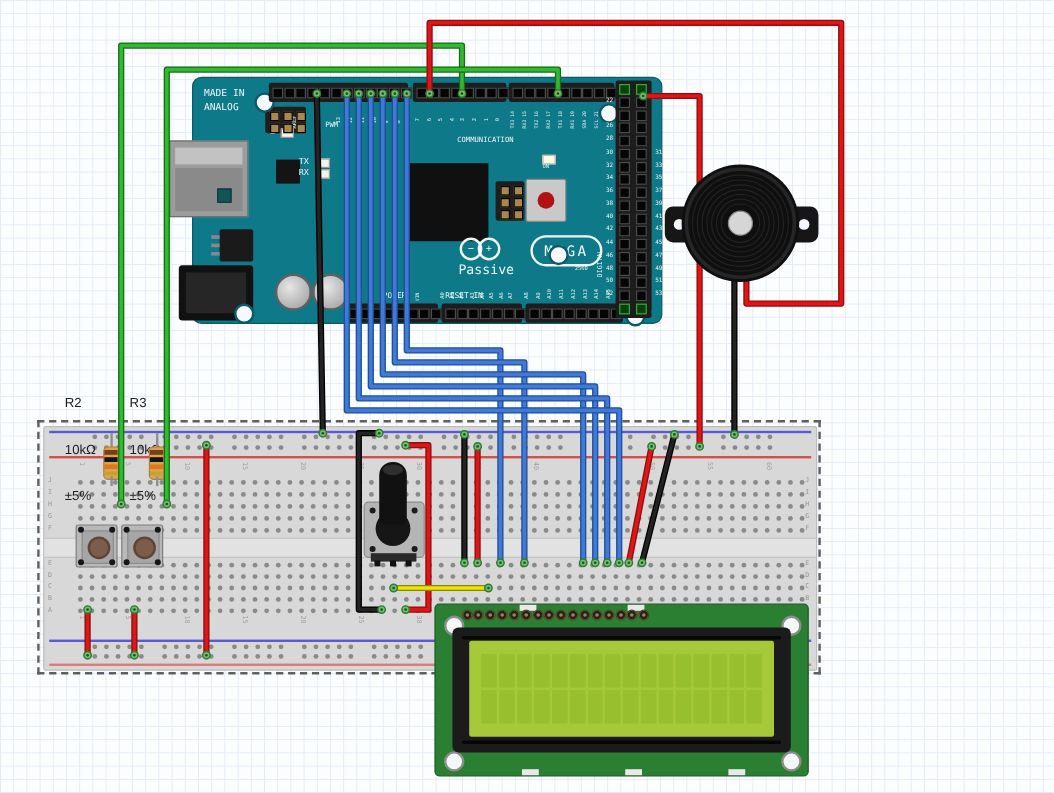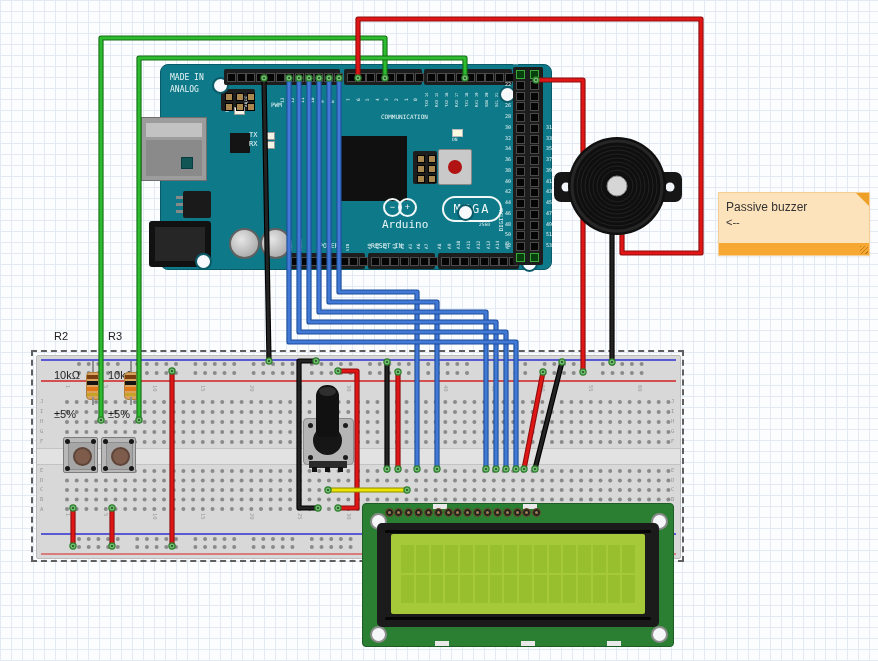--- a/index.html
+++ b/index.html
@@ -1024,21 +1024,21 @@
     <div class="abs wtext" style="left:210px;top:177px;font-size:6.5px;">RESET IN</div>
     <div class="vtext abs" style="left:84px;top:24px;height:18px;font-size:4.5px;color:#dff0f0;">AREF</div>
     <div class="vtext abs" style="left:338px;top:116px;height:50px;font-size:5.5px;color:#eaf6f6;">DIGITAL</div>
     <div class="abs wtext" style="left:352px;top:-4px;font-size:4.5px;">5V</div>
     <div class="abs wtext" style="left:374px;top:194px;font-size:4.5px;">GND</div>
 
     <div class="abs" style="left:222px;top:132px;width:36px;height:20px;">
       <div class="abs" style="left:0;top:1px;width:15px;height:15px;border:2.5px solid #f2f8f8;border-radius:50%;color:#f2f8f8;font-size:9px;text-align:center;line-height:14px;">−</div>
       <div class="abs" style="left:15px;top:1px;width:15px;height:15px;border:2.5px solid #f2f8f8;border-radius:50%;color:#f2f8f8;font-size:9px;text-align:center;line-height:14px;">+</div>
     </div>
-    <div class="abs wtext" style="left:221px;top:153px;font-size:11px;">Arduino</div>
+    <div class="abs wtext" style="left:221px;top:153px;font-size:11px;">Passive</div>
     <div class="abs" style="left:281px;top:131px;width:56px;height:22px;border:2px solid #f2f8f8;border-radius:13px;color:#f2f8f8;font-family:'DejaVu Sans Mono',monospace;font-size:12px;letter-spacing:2px;text-align:center;line-height:22px;">MEGA</div>
     <div class="abs wtext" style="left:318px;top:157px;font-size:4.5px;">2560</div>
 
     <div class="mounthole" style="left:51px;top:12px;width:13px;height:13px;"></div>
     <div class="mounthole" style="left:338px;top:21px;width:13px;height:13px;"></div>
     <div class="mounthole" style="left:34px;top:188px;width:13px;height:13px;"></div>
     <div class="mounthole" style="left:360px;top:190px;width:13px;height:13px;"></div>
     <div class="mounthole" style="left:296px;top:139px;width:13px;height:13px;"></div>
   <div class="abs" style="left: 63px; top: 4px; width: 116px; height: 16px; background: rgb(29, 29, 29); border-radius: 2px;"></div>
       <div class="abs" style="left: 66px; top: 8px; width: 7px; height: 7px; background: rgb(5, 5, 5); border: 1px solid rgb(74, 74, 74);"></div>
@@ -1482,22 +1482,14 @@
           <div style="background: rgb(151, 191, 46);"></div>
           <div style="background: rgb(151, 191, 46);"></div>
           <div style="background: rgb(151, 191, 46);"></div>
           <div style="background: rgb(151, 191, 46);"></div>
           <div style="background: rgb(151, 191, 46);"></div>
           <div style="background: rgb(151, 191, 46);"></div>
         </div>
     </div>
   </div>
 
-  <div class="abs" id="note" style="left:718px;top:192px;width:150px;height:62px;background:#fce3bc;border:1px solid #f3cf96;box-shadow:0 1px 2px rgba(0,0,0,0.08);">
-    <div class="abs" style="right:0;top:0;width:0;height:0;border-left:13px solid transparent;border-top:13px solid #eda028;"></div>
-    <div class="abs" style="left:7px;top:7px;font-size:12px;color:#333;">Passive buzzer</div>
-    <div class="abs" style="left:7px;top:23px;font-size:11px;color:#333;">&lt;--</div>
-    <div class="abs" style="left:0;bottom:0;width:150px;height:12px;background:#f7a832;"></div>
-    <div class="abs" style="right:1px;bottom:1px;width:8px;height:8px;background:
-         repeating-linear-gradient(135deg,#c07f1d 0 1px,transparent 1px 3px);"></div>
-  </div>
 
 </div>
 
 </body></html>

